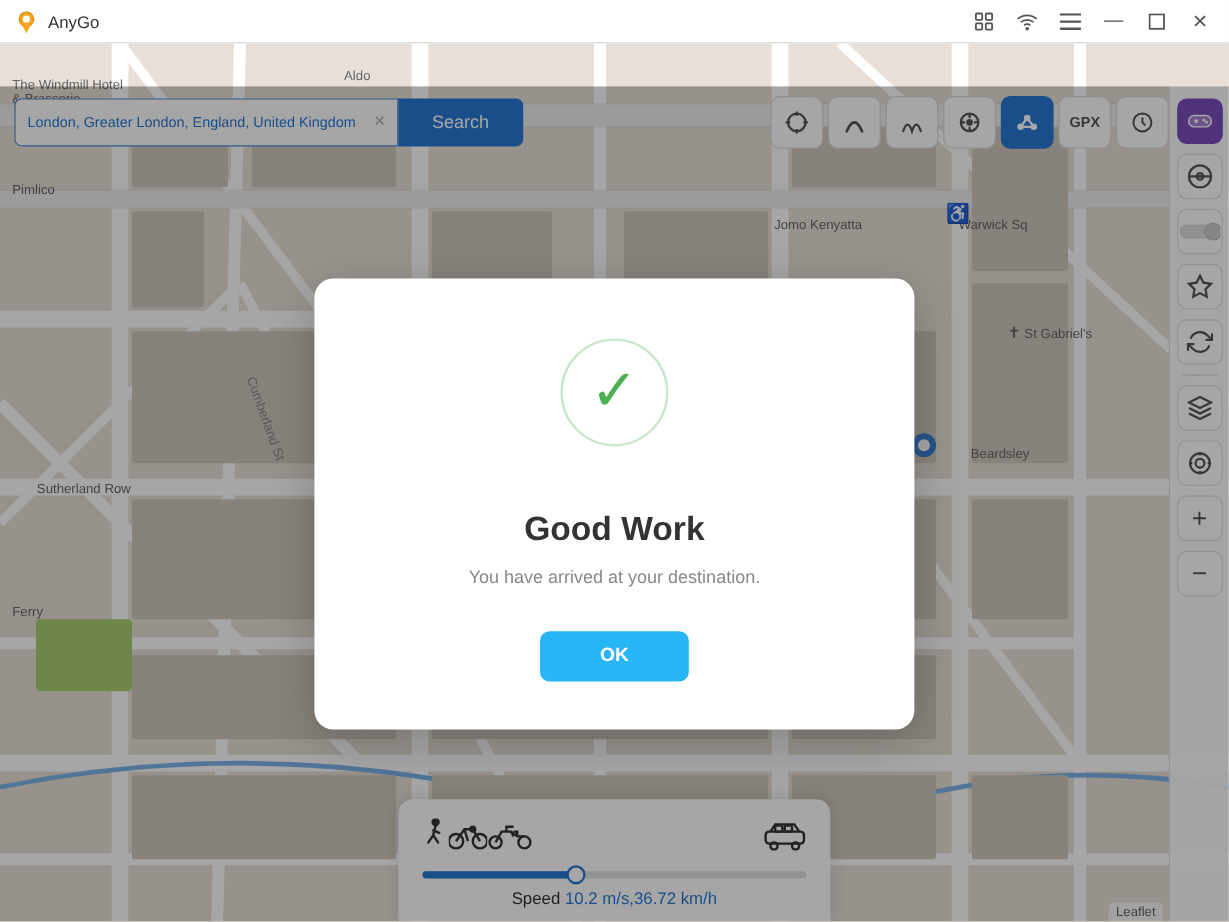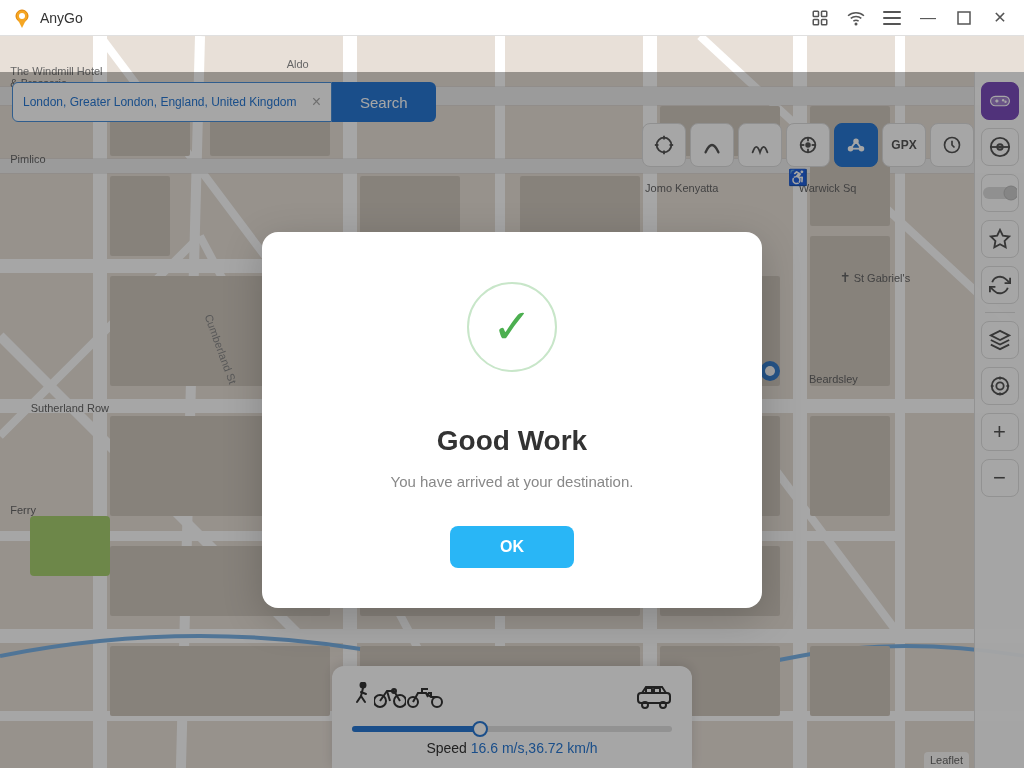--- a/index.html
+++ b/index.html
@@ -40,21 +40,21 @@
     #location-text { color: #2979d4; font-size: 12px; flex: 1; }
     #clear-btn { color: #aaa; cursor: pointer; font-size: 16px; margin-left: 8px; }
     #search-btn {
       background: #2979d4; color: #ffffff; border: none; border-radius: 0 6px 6px 0;
       padding: 0 28px; height: 40px; font-size: 15px; cursor: pointer; font-weight: 500;
     }
 
     
     #toolbar {
       position: absolute; top: 36px; right: 50px; height: 60px;
-      display: flex; align-items: center; gap: 4px; z-index: 50; margin-top: 43px;
+      display: flex; align-items: center; gap: 4px; z-index: 50;
     }
     .toolbar-btn {
       width: 44px; height: 44px; border-radius: 8px; border: 1px solid #ddd;
       background: #fff; display: flex; align-items: center; justify-content: center;
       cursor: pointer; font-size: 18px; color: #555;
     }
     .toolbar-btn.active { background: #2979d4; color: #fff; border-color: #2979d4; }
     .toolbar-btn.gpx { font-size: 12px; font-weight: 700; color: #555; }
 
     
@@ -436,21 +436,21 @@
         </svg>
       </span>
     </div>
 
     <div id="speed-slider-track">
       <div id="speed-slider-fill"></div>
       <div id="speed-slider-thumb"></div>
     </div>
 
     <div id="speed-text">
-      <span>Speed </span><span id="speed-value">16.6 m/s,36.72 km/h</span>
+      <span>Speed </span><span id="speed-value">10.2 m/s,36.72 km/h</span>
     </div>
   </div>
 
   <div id="leaflet-credit">Leaflet</div>
 
   <div id="modal-overlay">
     <div id="modal">
       <div id="check-circle">
         <span id="check-mark">✓</span>
       </div>

